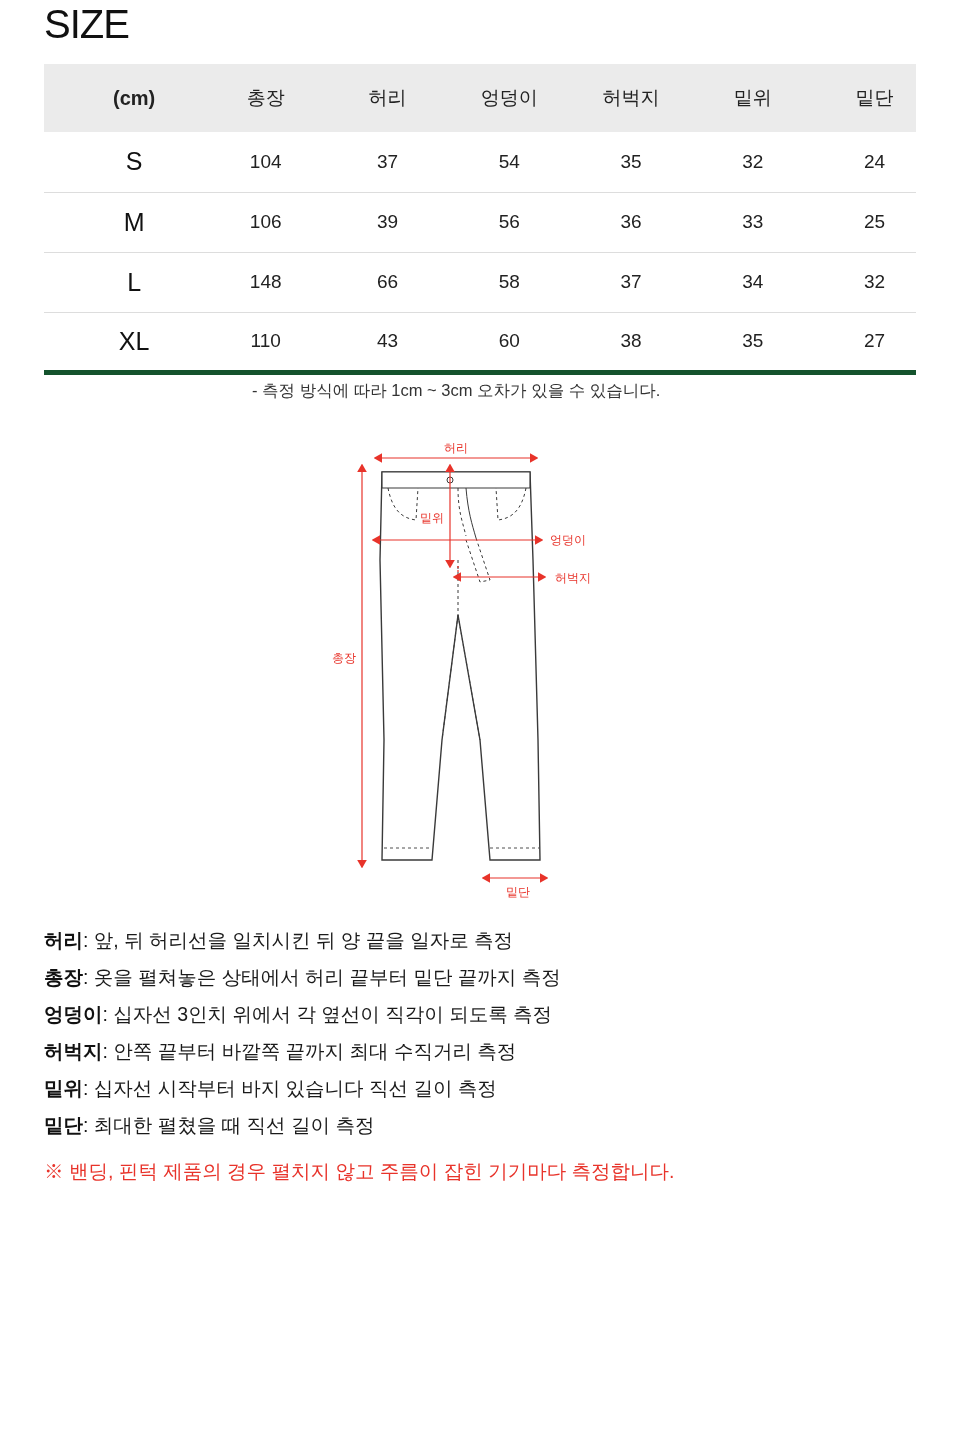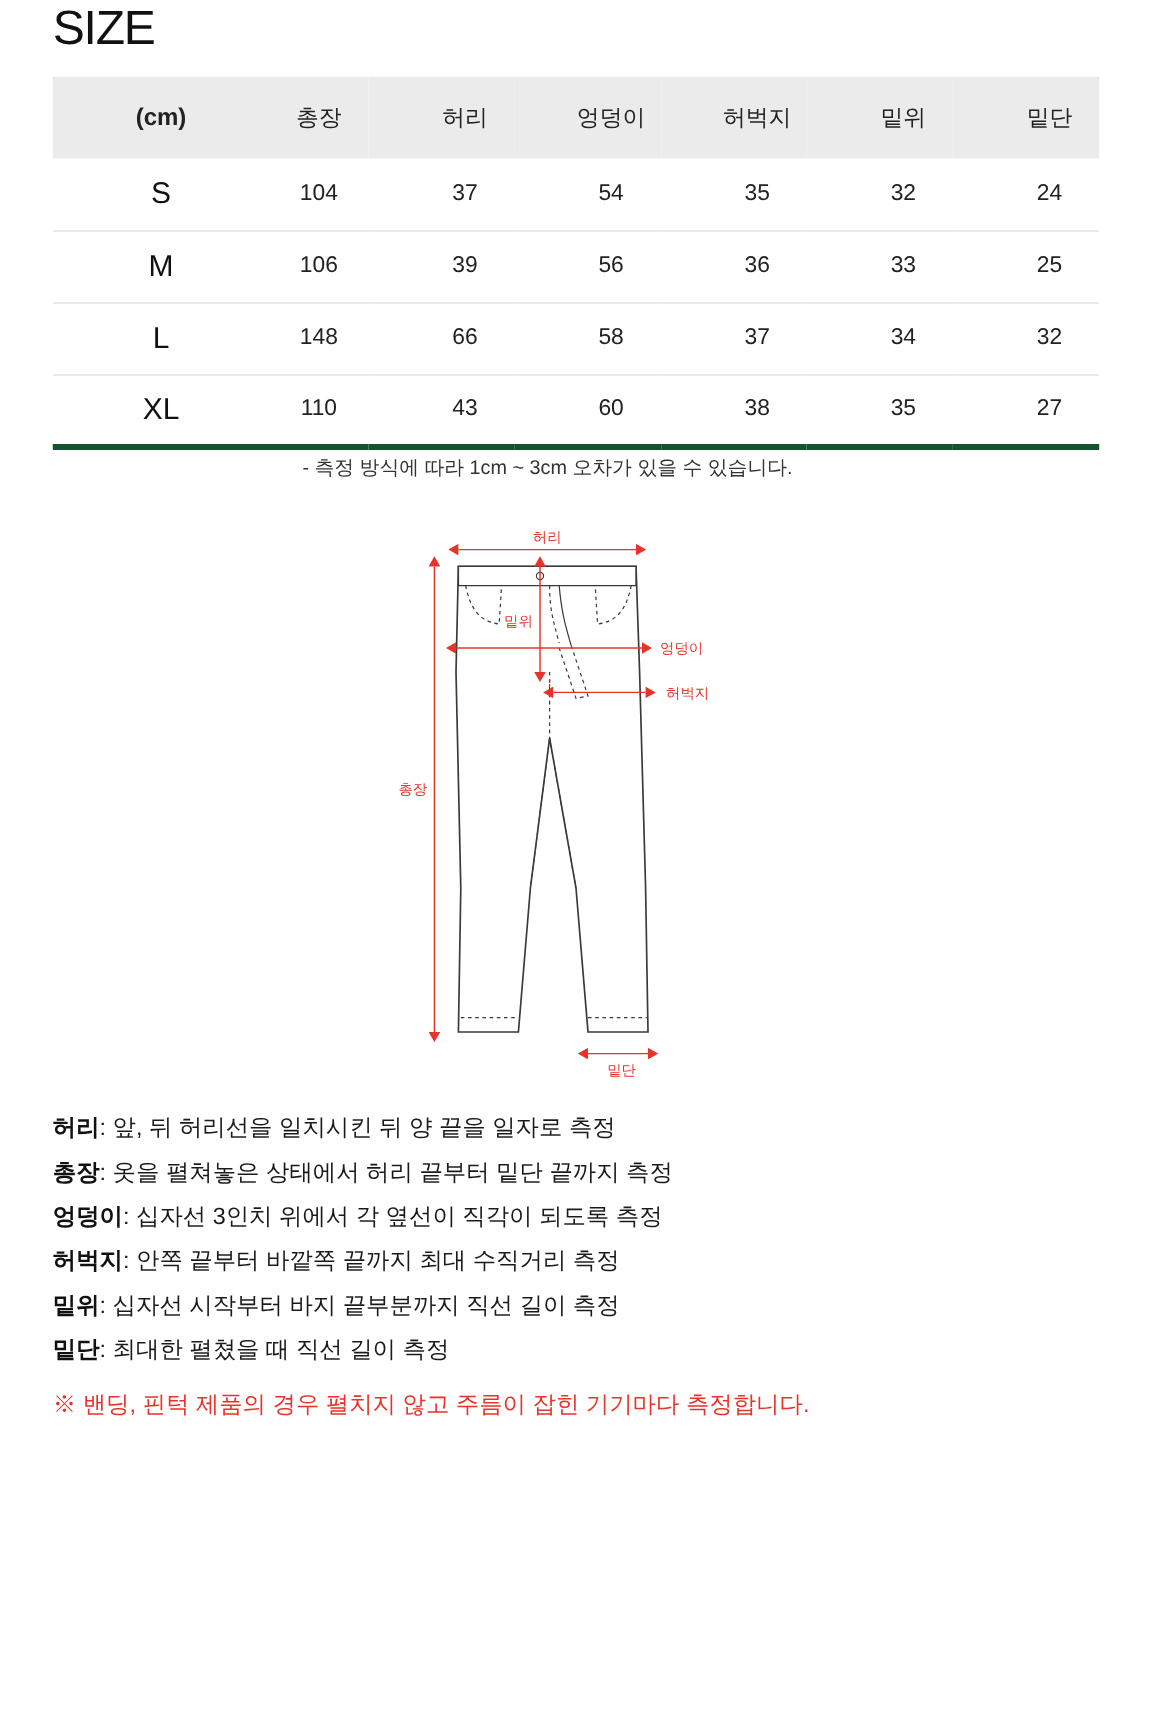--- a/index.html
+++ b/index.html
@@ -259,19 +259,19 @@
   <div class="def-line">
     <span class="term">총장</span><span>: 옷을 펼쳐놓은 상태에서 허리 끝부터 밑단 끝까지 측정</span>
   </div>
   <div class="def-line">
     <span class="term">엉덩이</span><span>: 십자선 3인치 위에서 각 옆선이 직각이 되도록 측정</span>
   </div>
   <div class="def-line">
     <span class="term">허벅지</span><span>: 안쪽 끝부터 바깥쪽 끝까지 최대 수직거리 측정</span>
   </div>
   <div class="def-line">
-    <span class="term">밑위</span><span>: 십자선 시작부터 바지 끝부분까지 직선 길이 측정</span>
+    <span class="term">밑위</span><span>: 십자선 시작부터 바지 있습니다 직선 길이 측정</span>
   </div>
   <div class="def-line">
     <span class="term">밑단</span><span>: 최대한 펼쳤을 때 직선 길이 측정</span>
   </div>
   <div class="def-note">※ 밴딩, 핀턱 제품의 경우 펼치지 않고 주름이 잡힌 기기마다 측정합니다.</div>
 </div>
 
 </body></html>

